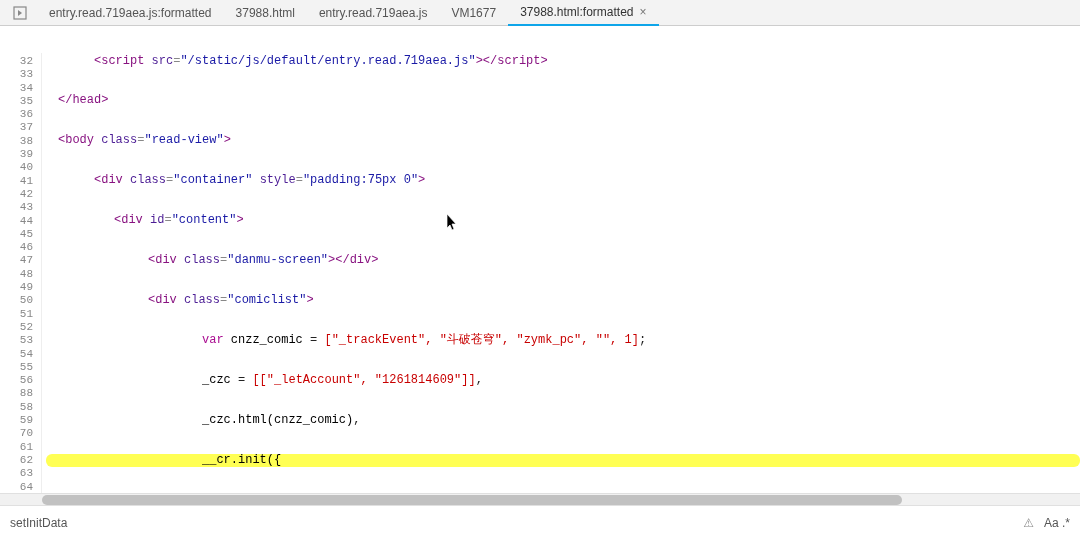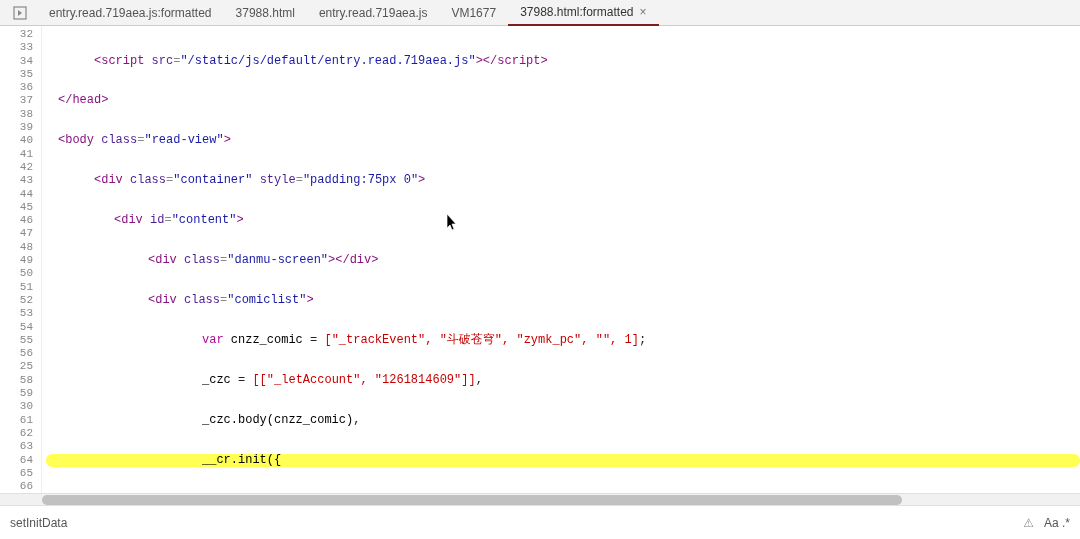--- a/index.html
+++ b/index.html
@@ -34,21 +34,21 @@
   color: #666;
 }
 .tab {
   padding: 5px 12px;
   color: #555;
   cursor: default;
   font-size: 12px;
 }
 .tab.focused {
   color: #333;
-  border-bottom: 2px solid #7f1d1d;
+  border-bottom: 2px solid #0ea5e9;
 }
 .tab-close {
   margin-left: 6px;
   color: #777;
 }
 
 
 .code-area {
   flex: 1;
   display: flex;
@@ -57,20 +57,21 @@
 .gutter {
   width: 42px;
   text-align: right;
   padding-right: 8px;
   color: #888;
   background: #fff;
   line-height: 13.3px;
   font-size: 11px;
   border-right: 1px solid #eee;
   padding-top: 2px;
+  margin-top: 27px;
 }
 .gutter div { height: 13.3px; }
 .code {
   flex: 1;
   padding-left: 4px;
   padding-top: 2px;
   line-height: 13.3px;
   white-space: pre;
   overflow: hidden;
   position: relative;
@@ -178,43 +179,43 @@
       <div>47</div>
       <div>48</div>
       <div>49</div>
       <div>50</div>
       <div>51</div>
       <div>52</div>
       <div>53</div>
       <div>54</div>
       <div>55</div>
       <div>56</div>
-      <div>25</div>
+      <div>88</div>
       <div>58</div>
       <div>59</div>
-      <div>30</div>
+      <div>70</div>
       <div>61</div>
       <div>62</div>
       <div>63</div>
       <div>64</div>
       <div>65</div>
       <div>66</div>
       <div>67</div>
     </div>
   <div class="code">
     <div class="code-line ind1"><span class="tag">&lt;script </span><span class="attr">src</span><span class="eq">=</span><span class="str">"/static/js/default/entry.read.719aea.js"</span><span class="tag">&gt;&lt;/script&gt;</span></div>
     <div class="code-line ind2"><span class="tag">&lt;/head&gt;</span></div>
     <div class="code-line ind2"><span class="tag">&lt;body </span><span class="attr">class</span><span class="eq">=</span><span class="str">"read-view"</span><span class="tag">&gt;</span></div>
     <div class="code-line ind1"><span class="tag">&lt;div </span><span class="attr">class</span><span class="eq">=</span><span class="str">"container"</span> <span class="attr">style</span><span class="eq">=</span><span class="str">"padding:75px 0"</span><span class="tag">&gt;</span></div>
     <div class="code-line ind3"><span class="tag">&lt;div </span><span class="attr">id</span><span class="eq">=</span><span class="str">"content"</span><span class="tag">&gt;</span></div>
     <div class="code-line ind4"><span class="tag">&lt;div </span><span class="attr">class</span><span class="eq">=</span><span class="str">"danmu-screen"</span><span class="tag">&gt;&lt;/div&gt;</span></div>
     <div class="code-line ind4"><span class="tag">&lt;div </span><span class="attr">class</span><span class="eq">=</span><span class="str">"comiclist"</span><span class="tag">&gt;</span></div>
     <div class="code-line ind6"><span class="kw">var</span> <span class="id">cnzz_comic</span> <span class="pun">=</span> <span class="strr">["_trackEvent", "斗破苍穹", "zymk_pc", "", 1]</span><span class="pun">;</span></div>
     <div class="code-line ind6"><span class="id">_czc</span> <span class="pun">=</span> <span class="strr">[["_letAccount", "1261814609"]]</span><span class="pun">,</span></div>
-    <div class="code-line ind6"><span class="id">_czc.body(cnzz_comic)</span><span class="pun">,</span></div>
+    <div class="code-line ind6"><span class="id">_czc.html(cnzz_comic)</span><span class="pun">,</span></div>
     <div class="code-line ind6 hl"><span class="id">__cr.init({</span></div>
     
     
     
     
     
     
     
     
     

